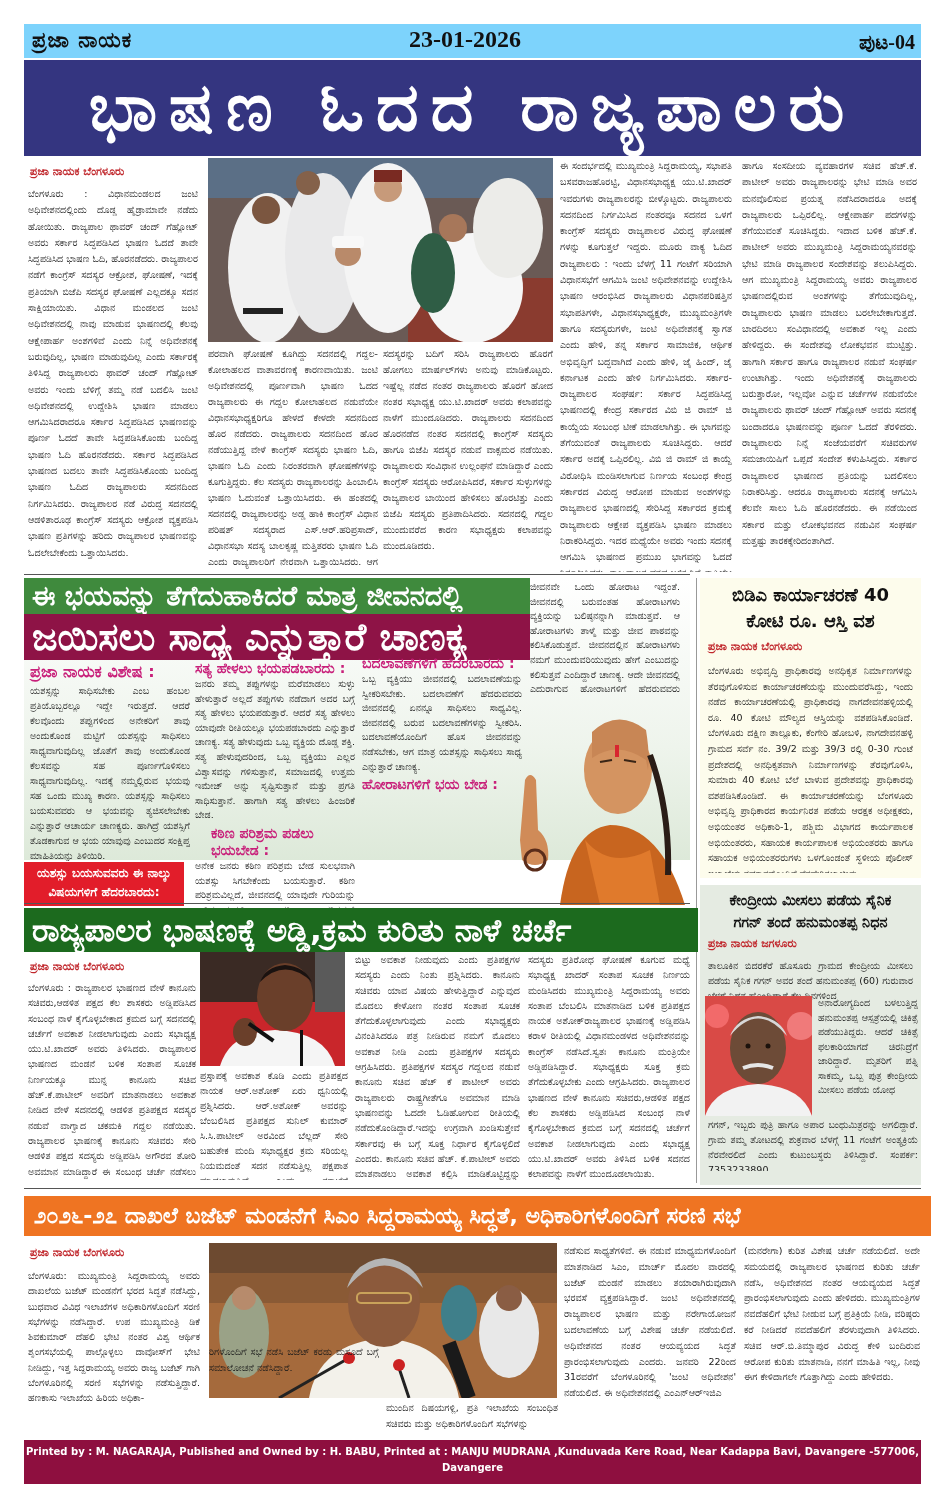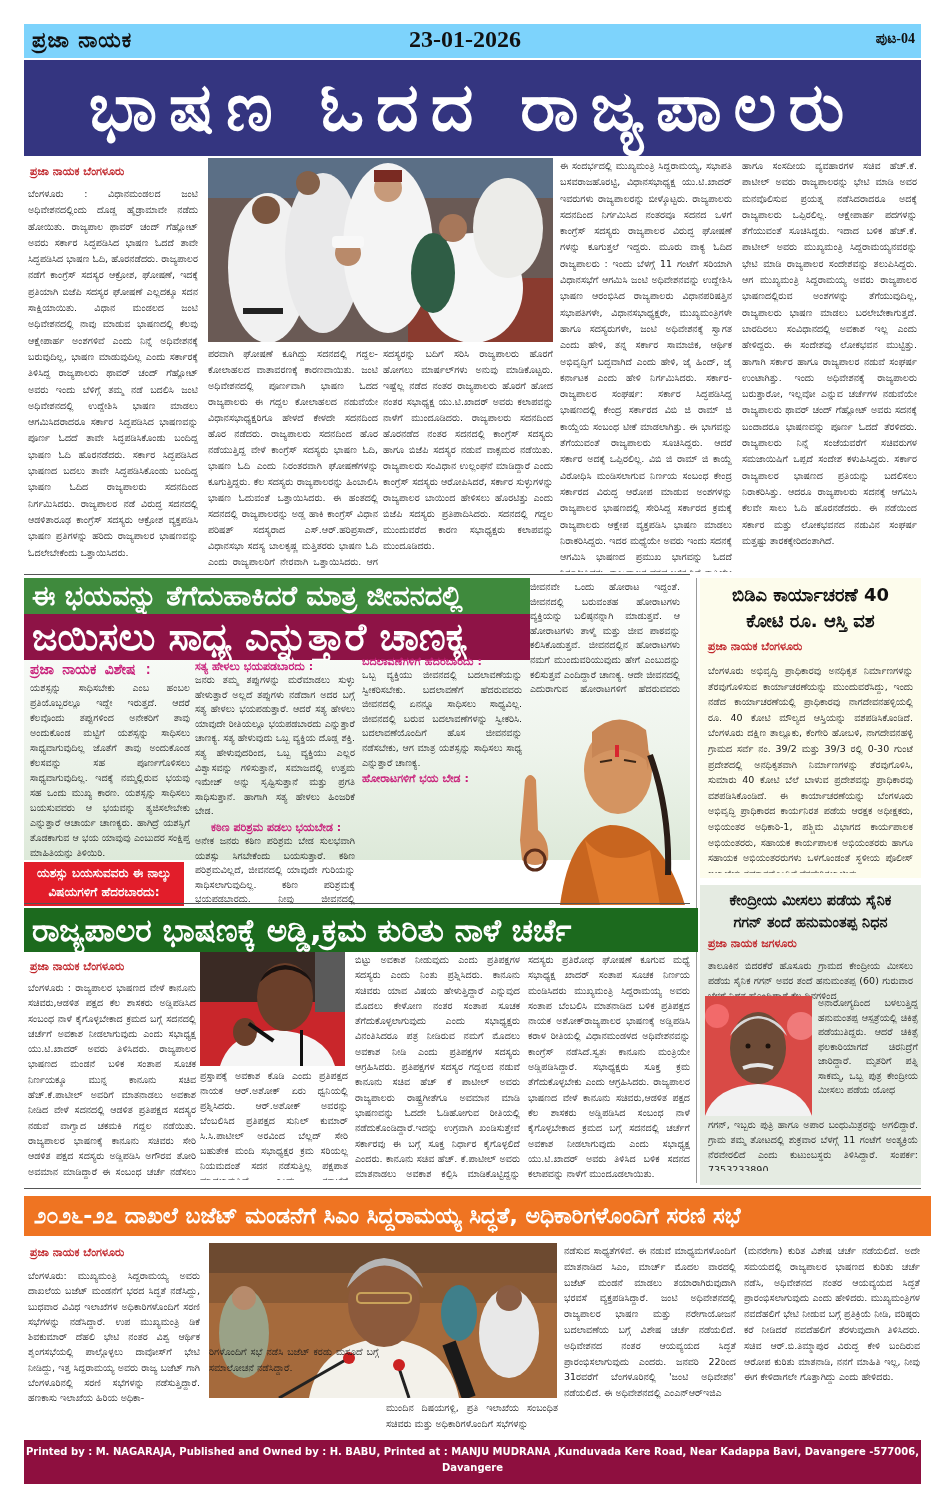--- a/index.html
+++ b/index.html
@@ -4,42 +4,42 @@
 <style>
   html, body { margin: 0; padding: 0; background: #ffffff; }
   body { width: 945px; height: 1501px; position: relative; overflow: hidden;
          font-family: "DejaVu Sans", sans-serif; color: #222; }
   .abs { position: absolute; }
   
   .masthead { left: 24px; top: 24px; width: 897px; height: 34px; background: #7dd3fc; }
   .mast-name { left: 8px; top: 4px; font-size: 21px; font-weight: bold; color: #111; letter-spacing: 1px; }
   .mast-date { left: 385px; top: 2px; font-size: 24px; font-weight: bold; color: #111;
                font-family: "Liberation Serif", serif; }
-  .mast-page { right: 6px; top: 7px; font-size: 14px; font-weight: bold; color: #111;
+  .mast-page { right: 6px; top: 7px; font-size: 20px; font-weight: bold; color: #111;
                font-family: "Liberation Serif", serif; }
   .main-head { left: 24px; top: 60px; width: 897px; height: 96px; background: #343580;
                color: #fff; font-size: 66px; font-weight: bold; text-align: center;
                line-height: 96px; letter-spacing: 12px; white-space: nowrap; overflow: hidden; }
   
   .col { font-size: 9.5px; line-height: 16.3px; text-align: justify; color: #1a1a1a; overflow: hidden; }
   .byline { font-size: 11px; font-weight: bold; color: #c0262b; }
   .photo { overflow: hidden; }
   .caption-text { font-size: 9.5px; line-height: 16px; color: #1a1a1a; }
   .rule { height: 1px; background: #555; }
   .vrule { width: 1px; background: #999; }
   
   .chan-bg { left: 24px; top: 578px; width: 666px; height: 282px;
              background: linear-gradient(180deg, #ffffff 0%, #eef4ec 60%, #dde9d9 100%); }
   .green-band { left: 24px; top: 578px; width: 498px; height: 52px; background: #3f8a3d;
                 color: #fff; font-size: 27px; font-weight: bold; line-height: 36px; padding-left: 8px;
                 white-space: nowrap; overflow: hidden; }
   .maroon-band { left: 24px; top: 614px; width: 498px; height: 46px; background: #8e1346;
                  color: #fff; font-size: 38px; font-weight: bold; line-height: 46px; padding-left: 8px;
                  white-space: nowrap; overflow: hidden; }
-  .sub-pink { font-size: 11px; font-weight: bold; color: #c8207a; }
+  .sub-pink { font-size: 14px; font-weight: bold; color: #c8207a; }
   .red-box { left: 24px; top: 862px; width: 160px; height: 42px; background: #e21d2a; color: #fff;
              font-size: 12px; font-weight: bold; text-align: center; line-height: 19px; padding-top: 2px; }
   
   .bda-box { left: 700px; top: 578px; width: 221px; height: 300px; background: #fdfcec; }
   .bda-title { font-size: 18px; font-weight: bold; text-align: center; line-height: 26px; color: #111; }
   .army-box { left: 700px; top: 885px; width: 221px; height: 300px; background: #e5ebe2; }
   .army-title { font-size: 14.5px; font-weight: bold; text-align: center; line-height: 22px; color: #111; }
   
   .gov-band { left: 24px; top: 908px; width: 666px; height: 44px; background: #1c6a1e; color: #fff;
               font-size: 31px; font-weight: bold; line-height: 44px; padding-left: 8px; white-space: nowrap; overflow: hidden; }
@@ -88,21 +88,21 @@
 <div class="abs col" style="left:560px;top:158px;width:172px;height:414px;">ಈ ಸಂದರ್ಭದಲ್ಲಿ ಮುಖ್ಯಮಂತ್ರಿ ಸಿದ್ದರಾಮಯ್ಯ, ಸಭಾಪತಿ ಬಸವರಾಜಹೊರಟ್ಟಿ, ವಿಧಾನಸಭಾಧ್ಯಕ್ಷ ಯು.ಟಿ.ಖಾದರ್ ಇವರುಗಳು ರಾಜ್ಯಪಾಲರನ್ನು ಬೀಳ್ಕೊಟ್ಟರು. ರಾಜ್ಯಪಾಲರು ಸದನದಿಂದ ನಿರ್ಗಮಿಸಿದ ನಂತರವೂ ಸದನದ ಒಳಗೆ ಕಾಂಗ್ರೆಸ್ ಸದಸ್ಯರು ರಾಜ್ಯಪಾಲರ ವಿರುದ್ಧ ಘೋಷಣೆ ಗಳನ್ನು ಕೂಗುತ್ತಲೆ ಇದ್ದರು. ಮೂರು ವಾಕ್ಯ ಓದಿದ ರಾಜ್ಯಪಾಲರು : ಇಂದು ಬೆಳಗ್ಗೆ 11 ಗಂಟೆಗೆ ಸರಿಯಾಗಿ ವಿಧಾನಸಭೆಗೆ ಆಗಮಿಸಿ ಜಂಟಿ ಅಧಿವೇಶನವನ್ನು ಉದ್ದೇಶಿಸಿ ಭಾಷಣ ಆರಂಭಿಸಿದ ರಾಜ್ಯಪಾಲರು ವಿಧಾನಪರಿಷತ್ತಿನ ಸಭಾಪತಿಗಳೇ, ವಿಧಾನಸಭಾಧ್ಯಕ್ಷರೇ, ಮುಖ್ಯಮಂತ್ರಿಗಳೇ ಹಾಗೂ ಸದಸ್ಯರುಗಳೇ, ಜಂಟಿ ಅಧಿವೇಶನಕ್ಕೆ ಸ್ವಾಗತ ಎಂದು ಹೇಳಿ, ತನ್ನ ಸರ್ಕಾರ ಸಾಮಾಜಿಕ, ಆರ್ಥಿಕ ಅಭಿವೃದ್ಧಿಗೆ ಬದ್ಧವಾಗಿದೆ ಎಂದು ಹೇಳಿ, ಜೈ ಹಿಂದ್, ಜೈ ಕರ್ನಾಟಕ ಎಂದು ಹೇಳಿ ನಿರ್ಗಮಿಸಿದರು. ಸರ್ಕಾರ-ರಾಜ್ಯಪಾಲರ ಸಂಘರ್ಷ: ಸರ್ಕಾರ ಸಿದ್ಧಪಡಿಸಿದ್ದ ಭಾಷಣದಲ್ಲಿ ಕೇಂದ್ರ ಸರ್ಕಾರದ ವಿಬಿ ಜಿ ರಾಮ್ ಜಿ ಕಾಯ್ದೆಯ ಸಂಬಂಧ ಟೀಕೆ ಮಾಡಲಾಗಿತ್ತು. ಈ ಭಾಗವನ್ನು ತೆಗೆಯುವಂತೆ ರಾಜ್ಯಪಾಲರು ಸೂಚಿಸಿದ್ದರು. ಆದರೆ ಸರ್ಕಾರ ಅದಕ್ಕೆ ಒಪ್ಪಿರಲಿಲ್ಲ. ವಿಬಿ ಜಿ ರಾಮ್ ಜಿ ಕಾಯ್ದೆ ವಿರೋಧಿಸಿ ಮಂಡಿಸಲಾಗುವ ನಿರ್ಣಯ ಸಂಬಂಧ ಕೇಂದ್ರ ಸರ್ಕಾರದ ವಿರುದ್ಧ ಆರೋಪ ಮಾಡುವ ಅಂಶಗಳನ್ನು ರಾಜ್ಯಪಾಲರ ಭಾಷಣದಲ್ಲಿ ಸೇರಿಸಿದ್ದ ಸರ್ಕಾರದ ಕ್ರಮಕ್ಕೆ ರಾಜ್ಯಪಾಲರು ಆಕ್ಷೇಪ ವ್ಯಕ್ತಪಡಿಸಿ ಭಾಷಣ ಮಾಡಲು ನಿರಾಕರಿಸಿದ್ದರು. ಇದರ ಮಧ್ಯೆಯೇ ಅವರು ಇಂದು ಸದನಕ್ಕೆ ಆಗಮಿಸಿ ಭಾಷಣದ ಪ್ರಮುಖ ಭಾಗವನ್ನು ಓದದೆ ನಿರ್ಗಮಿಸಿದರು. ರಾಜ್ಯಪಾಲರ ಪತ್ರದ ಬಳಿಕ ನಿನ್ನೆ ರಾತ್ರಿಯೇ ಕಾನೂನು</div>
 <div class="abs col" style="left:742px;top:158px;width:175px;height:414px;">ಹಾಗೂ ಸಂಸದೀಯ ವ್ಯವಹಾರಗಳ ಸಚಿವ ಹೆಚ್.ಕೆ. ಪಾಟೀಲ್ ಅವರು ರಾಜ್ಯಪಾಲರನ್ನು ಭೇಟಿ ಮಾಡಿ ಅವರ ಮನವೊಲಿಸುವ ಪ್ರಯತ್ನ ನಡೆಸಿದರಾದರೂ ಅದಕ್ಕೆ ರಾಜ್ಯಪಾಲರು ಒಪ್ಪಿರಲಿಲ್ಲ. ಆಕ್ಷೇಪಾರ್ಹ ಪದಗಳನ್ನು ತೆಗೆಯುವಂತೆ ಸೂಚಿಸಿದ್ದರು. ಇದಾದ ಬಳಿಕ ಹೆಚ್.ಕೆ. ಪಾಟೀಲ್ ಅವರು ಮುಖ್ಯಮಂತ್ರಿ ಸಿದ್ದರಾಮಯ್ಯನವರನ್ನು ಭೇಟಿ ಮಾಡಿ ರಾಜ್ಯಪಾಲರ ಸಂದೇಶವನ್ನು ತಲುಪಿಸಿದ್ದರು. ಆಗ ಮುಖ್ಯಮಂತ್ರಿ ಸಿದ್ದರಾಮಯ್ಯ ಅವರು ರಾಜ್ಯಪಾಲರ ಭಾಷಣದಲ್ಲಿರುವ ಅಂಶಗಳನ್ನು ತೆಗೆಯುವುದಿಲ್ಲ, ರಾಜ್ಯಪಾಲರು ಭಾಷಣ ಮಾಡಲು ಬರಲೇಬೇಕಾಗುತ್ತದೆ. ಬಾರದಿರಲು ಸಂವಿಧಾನದಲ್ಲಿ ಅವಕಾಶ ಇಲ್ಲ ಎಂದು ಹೇಳಿದ್ದರು. ಈ ಸಂದೇಶವು ಲೋಕಭವನ ಮುಟ್ಟಿತ್ತು. ಹಾಗಾಗಿ ಸರ್ಕಾರ ಹಾಗೂ ರಾಜ್ಯಪಾಲರ ನಡುವೆ ಸಂಘರ್ಷ ಉಂಟಾಗಿತ್ತು. ಇಂದು ಅಧಿವೇಶನಕ್ಕೆ ರಾಜ್ಯಪಾಲರು ಬರುತ್ತಾರೋ, ಇಲ್ಲವೋ ಎನ್ನುವ ಚರ್ಚೆಗಳ ನಡುವೆಯೇ ರಾಜ್ಯಪಾಲರು ಥಾವರ್ ಚಂದ್ ಗೆಹ್ಲೋಟ್ ಅವರು ಸದನಕ್ಕೆ ಬಂದಾದರೂ ಭಾಷಣವನ್ನು ಪೂರ್ಣ ಓದದೆ ತೆರಳಿದರು. ರಾಜ್ಯಪಾಲರು ನಿನ್ನೆ ಸಂಜೆಯವರೆಗೆ ಸಚಿವರುಗಳ ಸಮಜಾಯಿಷಿಗೆ ಒಪ್ಪದೆ ಸಂದೇಶ ಕಳುಹಿಸಿದ್ದರು. ಸರ್ಕಾರ ರಾಜ್ಯಪಾಲರ ಭಾಷಣದ ಪ್ರತಿಯನ್ನು ಬದಲಿಸಲು ನಿರಾಕರಿಸಿತ್ತು. ಆದರೂ ರಾಜ್ಯಪಾಲರು ಸದನಕ್ಕೆ ಆಗಮಿಸಿ ಕೆಲವೇ ಸಾಲು ಓದಿ ಹೊರನಡೆದರು. ಈ ನಡೆಯಿಂದ ಸರ್ಕಾರ ಮತ್ತು ಲೋಕಭವನದ ನಡುವಿನ ಸಂಘರ್ಷ ಮತ್ತಷ್ಟು ತಾರಕಕ್ಕೇರಿದಂತಾಗಿದೆ.</div>
 
 <div class="abs rule" style="left:24px;top:574px;width:666px;"></div>
 
 <div class="abs chan-bg"></div>
 <div class="abs green-band">ಈ ಭಯವನ್ನು ತೆಗೆದುಹಾಕಿದರೆ ಮಾತ್ರ ಜೀವನದಲ್ಲಿ</div>
 <div class="abs maroon-band">ಜಯಿಸಲು ಸಾಧ್ಯ ಎನ್ನುತ್ತಾರೆ ಚಾಣಕ್ಯ</div>
 
 <div class="abs" style="left:30px;top:662px;width:160px;">
-  <div class="sub-pink" style="font-size:14px;font-family:Liberation Mono, monospace;">ಪ್ರಜಾ ನಾಯಕ ವಿಶೇಷ :</div>
+  <div class="sub-pink" style="font-size:16px;">ಪ್ರಜಾ ನಾಯಕ ವಿಶೇಷ :</div>
   <div class="col" style="font-size:9.5px;line-height:15px;height:178px;margin-top:2px;">ಯಶಸ್ಸನ್ನು ಸಾಧಿಸಬೇಕು ಎಂಬ ಹಂಬಲ ಪ್ರತಿಯೊಬ್ಬರಲ್ಲೂ ಇದ್ದೇ ಇರುತ್ತದೆ. ಆದರೆ ಕೆಲವೊಂದು ತಪ್ಪುಗಳಿಂದ ಅನೇಕರಿಗೆ ತಾವು ಅಂದುಕೊಂಡ ಮಟ್ಟಿಗೆ ಯಶಸ್ಸನ್ನು ಸಾಧಿಸಲು ಸಾಧ್ಯವಾಗುವುದಿಲ್ಲ ಜೊತೆಗೆ ತಾವು ಅಂದುಕೊಂಡ ಕೆಲಸವನ್ನು ಸಹ ಪೂರ್ಣಗೊಳಿಸಲು ಸಾಧ್ಯವಾಗುವುದಿಲ್ಲ. ಇದಕ್ಕೆ ನಮ್ಮಲ್ಲಿರುವ ಭಯವು ಸಹ ಒಂದು ಮುಖ್ಯ ಕಾರಣ. ಯಶಸ್ಸನ್ನು ಸಾಧಿಸಲು ಬಯಸುವವರು ಆ ಭಯವನ್ನು ತ್ಯಜಿಸಲೇಬೇಕು ಎನ್ನುತ್ತಾರೆ ಆಚಾರ್ಯ ಚಾಣಕ್ಯರು. ಹಾಗಿದ್ರೆ ಯಶಸ್ಸಿಗೆ ತೊಡಕಾಗುವ ಆ ಭಯ ಯಾವುವು ಎಂಬುದರ ಸಂಕ್ಷಿಪ್ತ ಮಾಹಿತಿಯನ್ನು ತಿಳಿಯಿರಿ.</div>
 </div>
 <div class="abs red-box">ಯಶಸ್ಸು ಬಯಸುವವರು ಈ ನಾಲ್ಕು ವಿಷಯಗಳಿಗೆ ಹೆದರಬಾರದು:</div>
 
 <div class="abs" style="left:195px;top:660px;width:160px;height:248px;overflow:hidden;">
   <div class="sub-pink">ಸತ್ಯ ಹೇಳಲು ಭಯಪಡಬಾರದು :</div>
   <div class="col" style="line-height:14.6px;">ಜನರು ತಮ್ಮ ತಪ್ಪುಗಳನ್ನು ಮರೆಮಾಡಲು ಸುಳ್ಳು ಹೇಳುತ್ತಾರೆ ಅಲ್ಲದೆ ತಪ್ಪುಗಳು ನಡೆದಾಗ ಅದರ ಬಗ್ಗೆ ಸತ್ಯ ಹೇಳಲು ಭಯಪಡುತ್ತಾರೆ. ಆದರೆ ಸತ್ಯ ಹೇಳಲು ಯಾವುದೇ ರೀತಿಯಲ್ಲೂ ಭಯಪಡಬಾರದು ಎನ್ನುತ್ತಾರೆ ಚಾಣಕ್ಯ. ಸತ್ಯ ಹೇಳುವುದು ಒಬ್ಬ ವ್ಯಕ್ತಿಯ ದೊಡ್ಡ ಶಕ್ತಿ. ಸತ್ಯ ಹೇಳುವುದರಿಂದ, ಒಬ್ಬ ವ್ಯಕ್ತಿಯು ಎಲ್ಲರ ವಿಶ್ವಾಸವನ್ನು ಗಳಿಸುತ್ತಾನೆ, ಸಮಾಜದಲ್ಲಿ ಉತ್ತಮ ಇಮೇಜ್ ಅನ್ನು ಸೃಷ್ಟಿಸುತ್ತಾನೆ ಮತ್ತು ಪ್ರಗತಿ ಸಾಧಿಸುತ್ತಾನೆ. ಹಾಗಾಗಿ ಸತ್ಯ ಹೇಳಲು ಹಿಂಜರಿಕೆ ಬೇಡ.</div>
   <div class="sub-pink" style="margin-top:2px;padding-left:16px;">ಕಠಿಣ ಪರಿಶ್ರಮ ಪಡಲು ಭಯಬೇಡ :</div>
   <div class="col" style="line-height:14.6px;">ಅನೇಕ ಜನರು ಕಠಿಣ ಪರಿಶ್ರಮ ಬೇಡ ಸುಲಭವಾಗಿ ಯಶಸ್ಸು ಸಿಗಬೇಕೆಂದು ಬಯಸುತ್ತಾರೆ. ಕಠಿಣ ಪರಿಶ್ರಮವಿಲ್ಲದೆ, ಜೀವನದಲ್ಲಿ ಯಾವುದೇ ಗುರಿಯನ್ನು ಸಾಧಿಸಲಾಗುವುದಿಲ್ಲ. ಕಠಿಣ ಪರಿಶ್ರಮಕ್ಕೆ ಭಯಪಡಬಾರದು. ನೀವು ಜೀವನದಲ್ಲಿ ಯಶಸ್ವಿಯಾಗಲು ಬಯಸಿದರೆ, ಕಷ್ಟಪಟ್ಟು ಕೆಲಸ ಮಾಡಿ. ಕಠಿಣ ಪರಿಶ್ರಮವು ವ್ಯಕ್ತಿಯನ್ನು ಬಲಪಡಿಸುತ್ತದೆ ಮತ್ತು ಆತನನ್ನು ಯಶಸ್ವಿಗೊಳಿಸುತ್ತದೆ.</div>
 </div>

